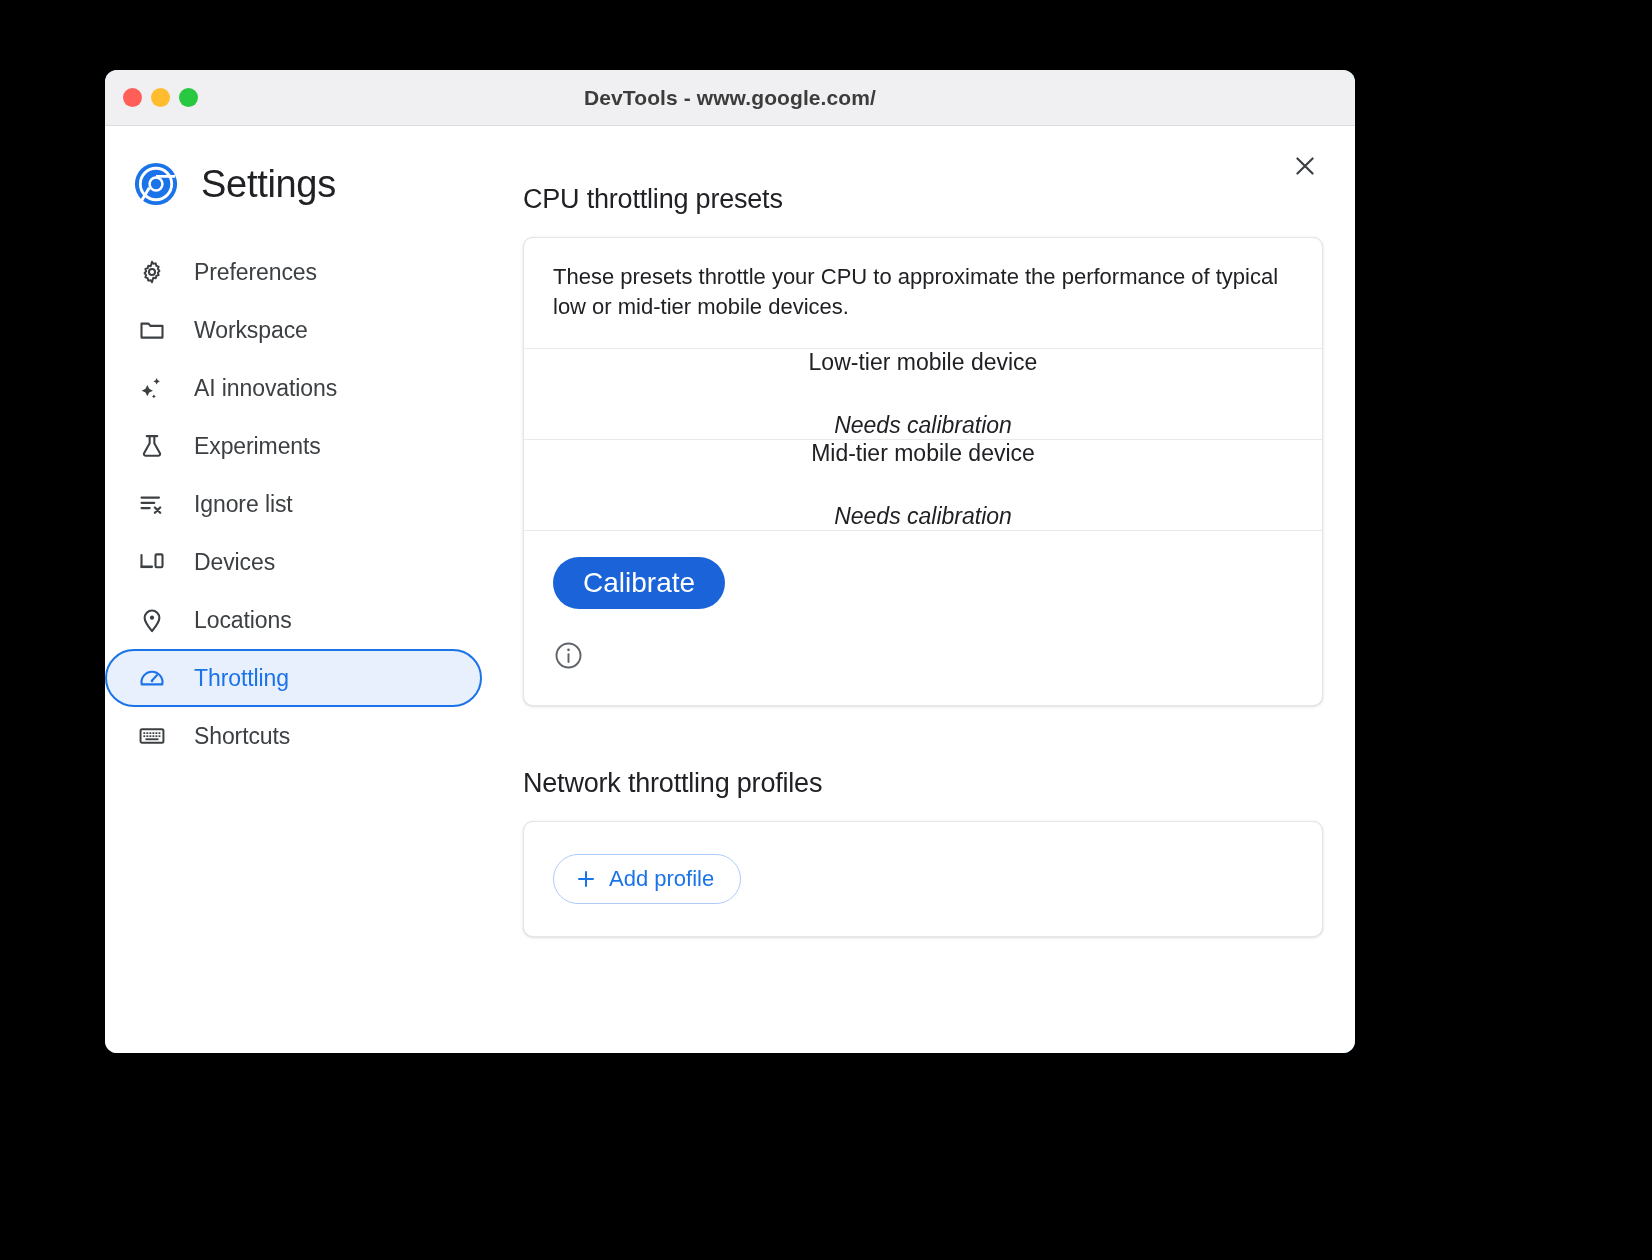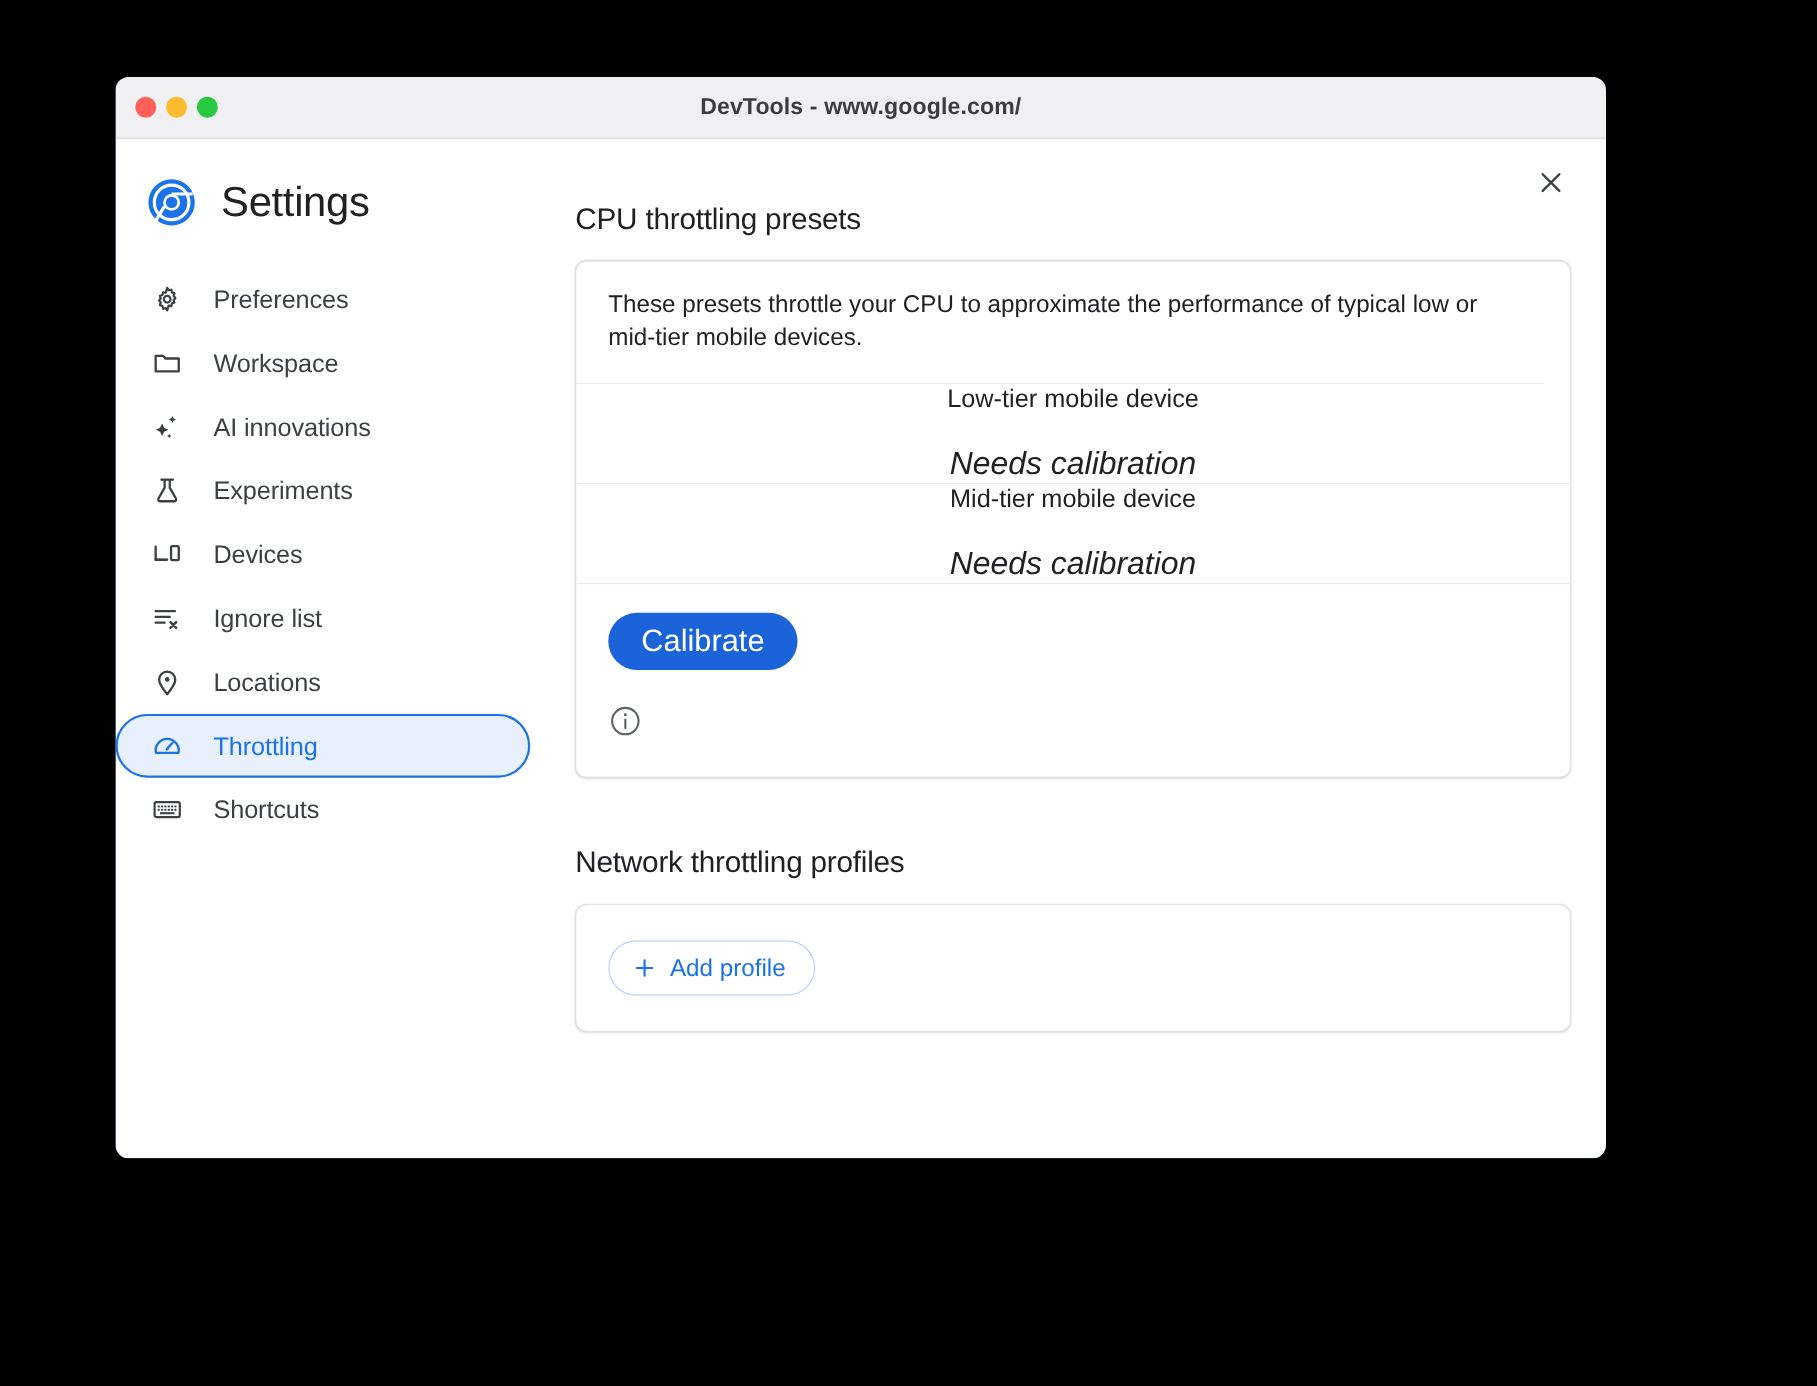--- a/index.html
+++ b/index.html
@@ -5,22 +5,22 @@
   * { box-sizing: border-box; margin: 0; padding: 0; }
   html, body {
     width: 1652px; height: 1260px;
     background: #000;
     font-family: "Liberation Sans", sans-serif;
     overflow: hidden;
   }
   .window {
     position: absolute;
     left: 105px; top: 70px;
-    width: 1355px; height: 983px;
-    background: #0c4a6e;
+    width: 1250px; height: 983px;
+    background: #7dd3fc;
     border-radius: 12px;
     overflow: hidden;
     box-shadow: 0 4px 24px rgba(0,0,0,0.35);
   }
   .titlebar {
     height: 56px;
     background: #f0f0f2;
     border-bottom: 1px solid #dcdcde;
     display: flex;
     align-items: center;
@@ -132,21 +132,21 @@
   .preset-row {
     display: flex;
     align-items: center;
     justify-content: space-between;
     padding: 0 29px;
     height: 91px;
     border-bottom: 1px solid #eaeaea;
     flex-direction: column;
   }
   .preset-name { font-size: 23px; color: #202124; }
-  .preset-status { font-size: 29px; color: #202124; font-style: italic; }
+  .preset-status { font-size: 23px; color: #202124; font-style: italic; }
   .card-actions { padding: 26px 29px 0 29px; }
   .calibrate-btn {
     background: #1a63d8;
     color: #fff;
     border: none;
     border-radius: 999px;
     height: 52px;
     padding: 0 30px;
     font-size: 28px;
     font-family: "Liberation Sans", sans-serif;
@@ -255,37 +255,37 @@
           <span class="nav-icon">
             <svg width="28" height="28" viewBox="0 0 24 24" fill="none" stroke="#3c4043" stroke-width="1.8">
               <path d="M7.5 3.5h9M10 3.5v6.2L5.2 18.2c-.5.9.1 2.1 1.2 2.1h11.2c1.1 0 1.7-1.2 1.2-2.1L14 9.7V3.5" stroke-linejoin="round" stroke-linecap="round"></path>
             </svg>
           </span>
           <span class="label">Experiments</span>
         </div>
 
         <div class="nav-item">
           <span class="nav-icon">
+            <svg width="28" height="28" viewBox="0 0 24 24" fill="none" stroke="#3c4043" stroke-width="1.8" stroke-linecap="round">
+              <path d="M3 6.5h15M3 11h11M3 15.5h7"></path>
+              <path d="M14.5 15l4.5 4.5M19 15l-4.5 4.5" stroke-width="1.9"></path>
+            </svg>
+          </span>
+          <span class="label">Ignore list</span>
+        </div>
+
+        <div class="nav-item">
+          <span class="nav-icon">
             <svg width="28" height="28" viewBox="0 0 24 24" fill="none" stroke="#3c4043" stroke-width="1.8" stroke-linejoin="round">
               <path d="M3 6v10h9" stroke-linecap="round"></path>
               <path d="M2.2 16.3h10"></path>
               <rect x="15" y="5.5" width="6" height="11" rx="1"></rect>
             </svg>
           </span>
           <span class="label">Devices</span>
-        </div>
-
-        <div class="nav-item">
-          <span class="nav-icon">
-            <svg width="28" height="28" viewBox="0 0 24 24" fill="none" stroke="#3c4043" stroke-width="1.8" stroke-linecap="round">
-              <path d="M3 6.5h15M3 11h11M3 15.5h7"></path>
-              <path d="M14.5 15l4.5 4.5M19 15l-4.5 4.5" stroke-width="1.9"></path>
-            </svg>
-          </span>
-          <span class="label">Ignore list</span>
         </div>
 
         <div class="nav-item">
           <span class="nav-icon">
             <svg width="28" height="28" viewBox="0 0 24 24" fill="none" stroke="#3c4043" stroke-width="1.8">
               <path d="M12 21.5c4.2-5.2 6.3-8.6 6.3-11.3A6.3 6.3 0 0 0 5.7 10.2c0 2.7 2.1 6.1 6.3 11.3z" stroke-linejoin="round"></path>
               <circle cx="12" cy="10" r="1.8" fill="#3c4043" stroke="none"></circle>
             </svg>
           </span>
           <span class="label">Locations</span>

